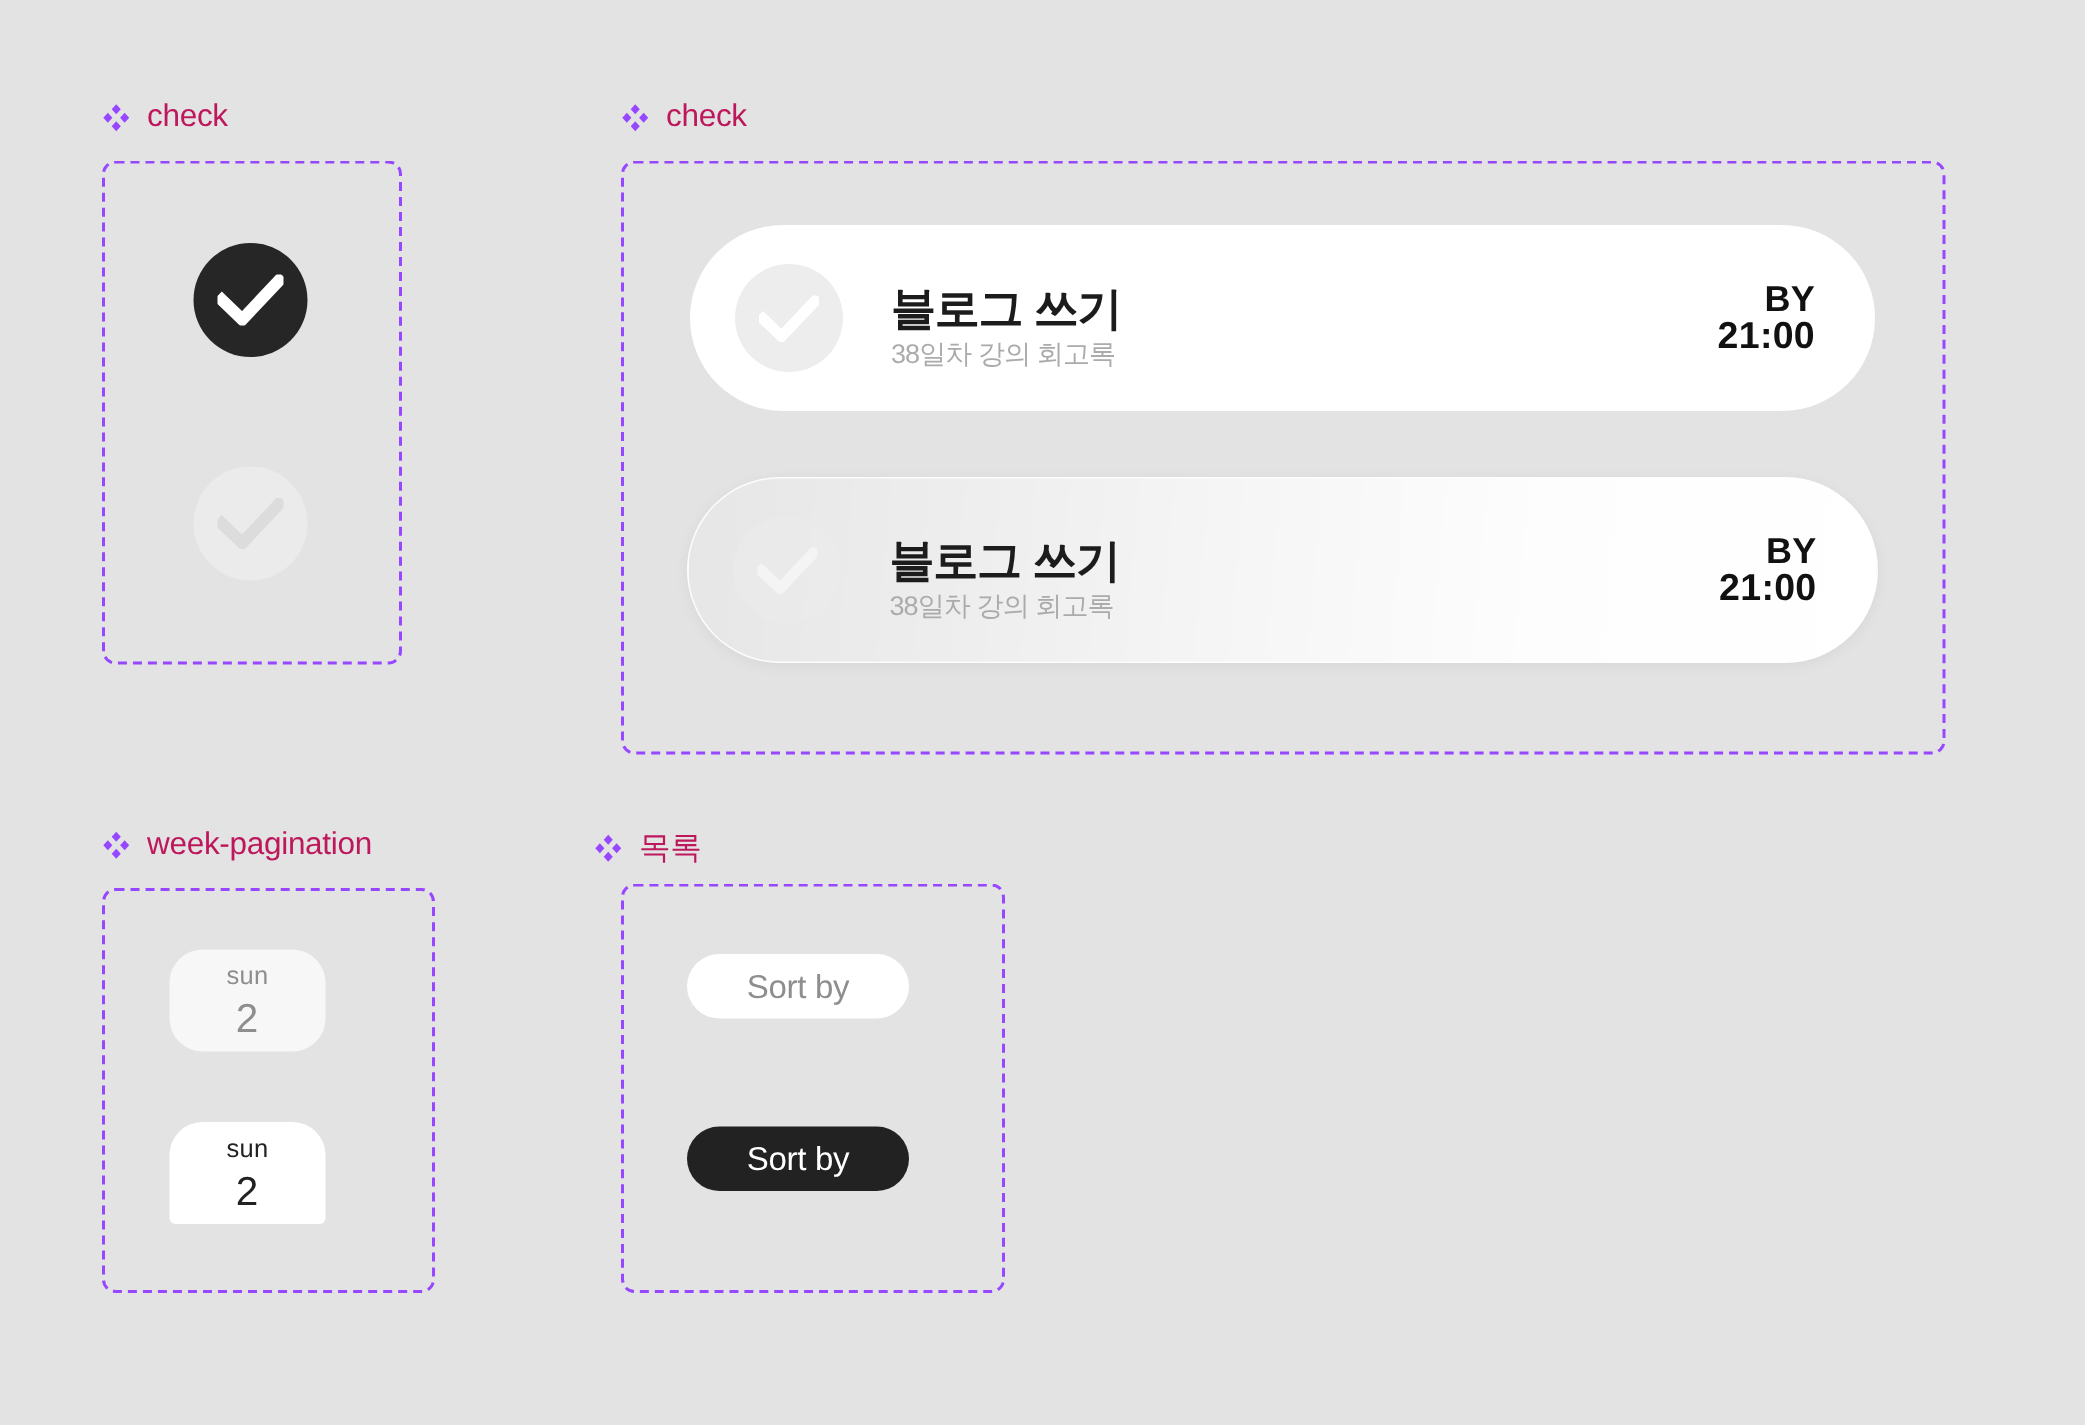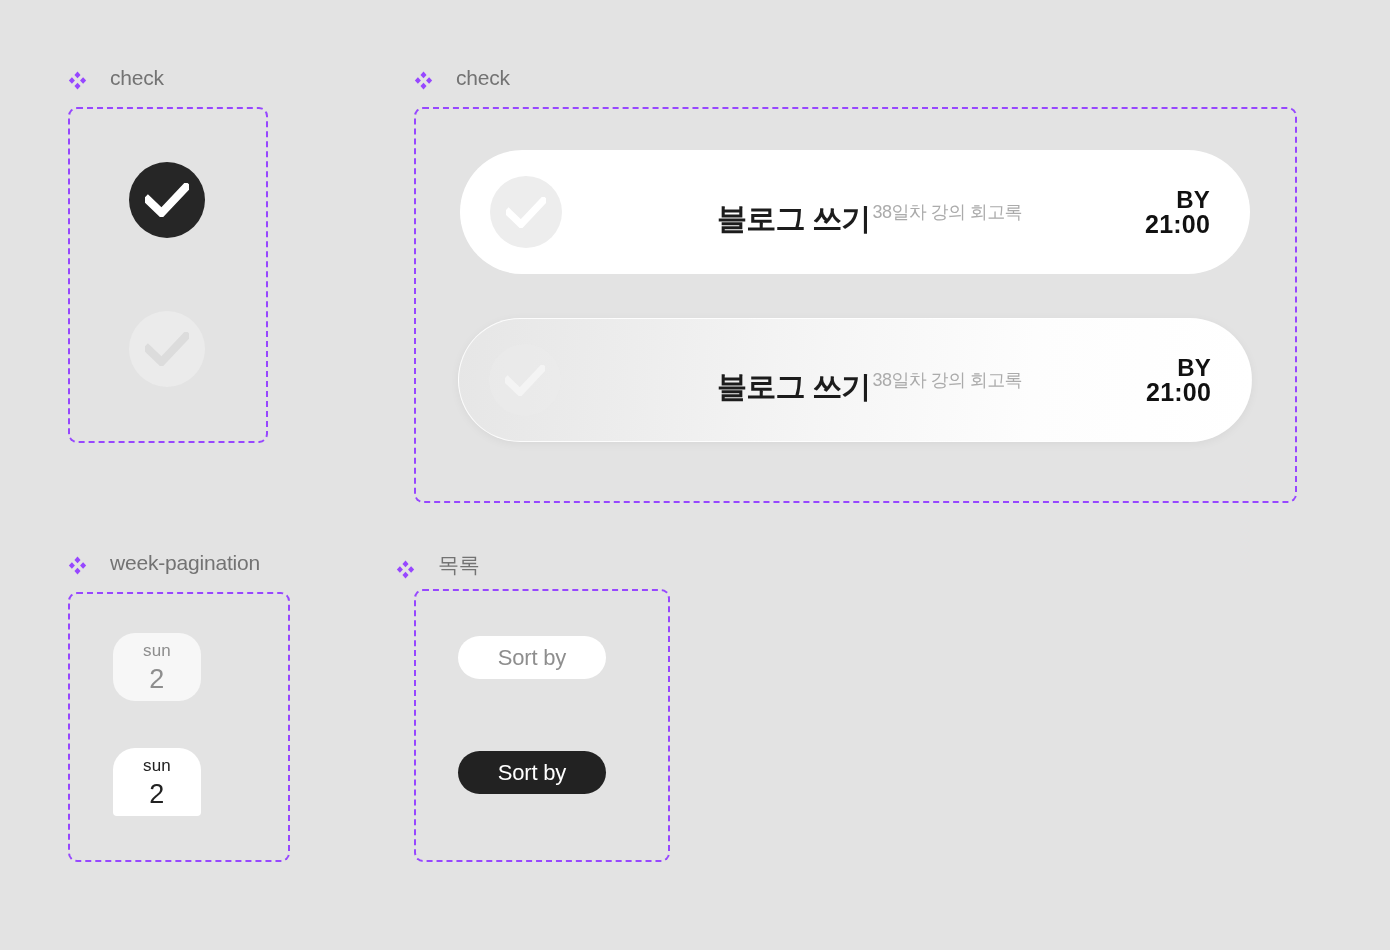--- a/index.html
+++ b/index.html
@@ -17,23 +17,23 @@
 
   .canvas {
     position: absolute;
     inset: 0;
   }
 
   
   .section-label {
     position: absolute;
     display: flex;
-    align-items: flex-end;
-    gap: 23px;
-    color: #737373;
+    align-items: center;
+    gap: 11px;
+    color: #be185d;
     font-size: 21px;
     letter-spacing: -0.2px;
     white-space: nowrap;
     user-select: none;
   }
   .section-label .diamond-cluster {
     width: 19px;
     height: 19px;
     display: block;
     flex: none;
@@ -85,21 +85,21 @@
     align-items: center;
     justify-content: center;
     margin-left: 30px;
   }
   .card.card-gradient .card-check {
     background: rgba(235,235,235,0.55);
   }
   .card-text {
     margin-left: 32px;
     display: flex;
-    flex-direction: row;
+    flex-direction: column;
     justify-content: center;
     gap: 2px;
     flex: 1 1 auto;
     min-width: 0;
     margin-top: 14px;
   }
   .card-title {
     font-size: 30px;
     font-weight: bold;
     color: #1C1C1C;
@@ -121,21 +121,21 @@
     color: #111111;
     font-weight: bold;
     line-height: 1.0;
   }
   .card-time .by   { font-size: 24px; letter-spacing: 0.2px; display: block; }
   .card-time .time { font-size: 25px; letter-spacing: 0.2px; display: block; margin-top: 0; }
 
   
   .day-chip {
     position: absolute;
-    width: 88px;
+    width: 104px;
     box-sizing: border-box;
     display: flex;
     flex-direction: column;
     align-items: center;
     justify-content: center;
   }
   .day-chip.inactive {
     background: #F7F7F7;
     border-radius: 22px;
     height: 68px;

